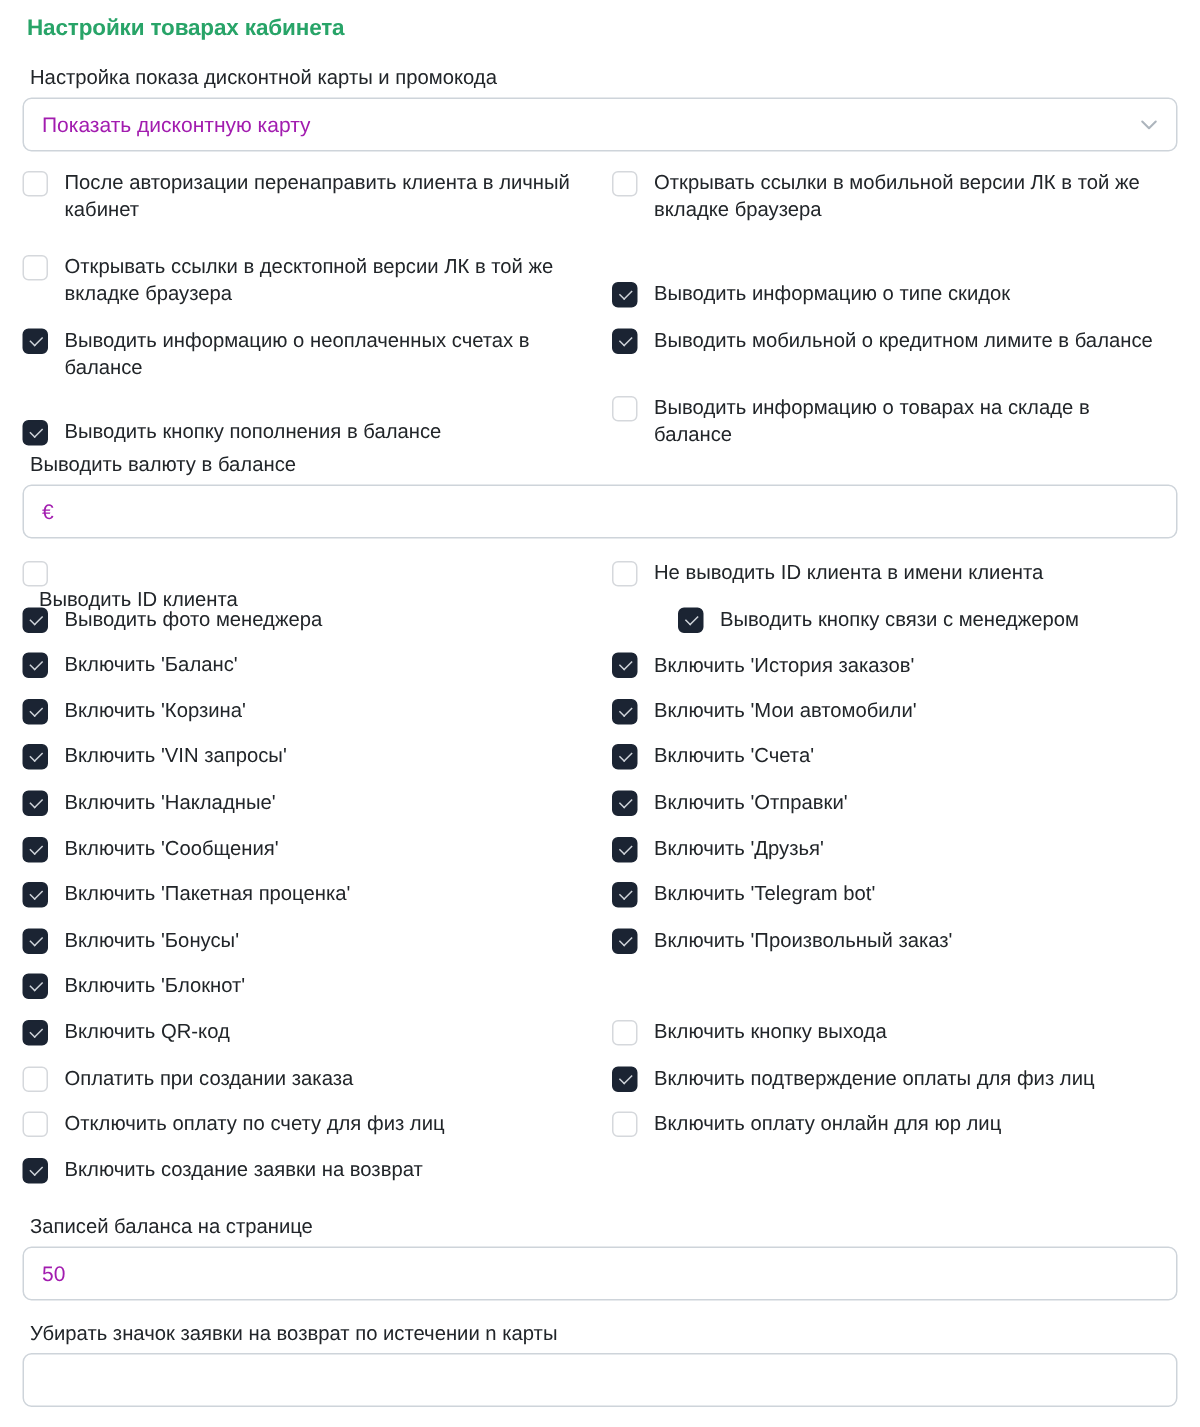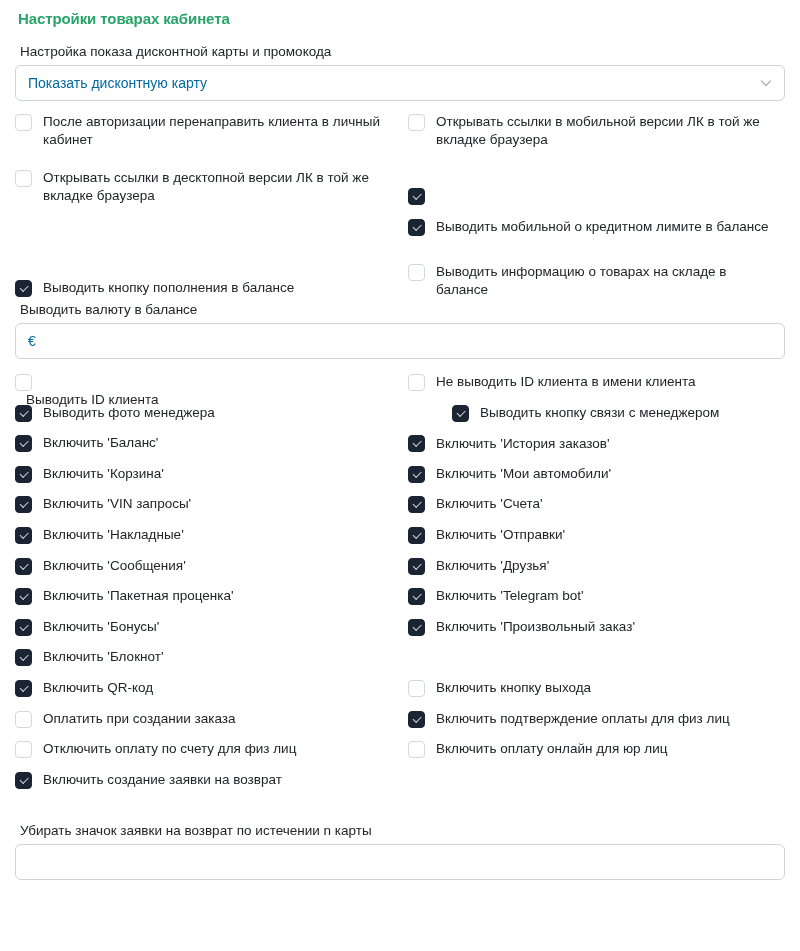--- a/index.html
+++ b/index.html
@@ -59,21 +59,21 @@
     padding: 0 12px;
     display: flex;
     align-items: center;
     position: relative;
   }
   .control.select {
     padding-right: 34px;
   }
   .control .value {
     font-size: 14px;
-    color: #0369a1;
+    color: #a21caf;
     line-height: 18px;
     white-space: nowrap;
     overflow: hidden;
     text-overflow: ellipsis;
   }
   .chevron {
     position: absolute;
     right: 12px;
     top: 50%;
     transform: translateY(-50%);
@@ -162,20 +162,25 @@
       <div class="cb-row col-right" style="top: 0px;">
         <span class="cbox off"></span>
         <span class="cb-label">Открывать ссылки в мобильной версии ЛК в той же вкладке браузера</span>
       </div>
       <div class="cb-row col-left" style="top: 56px;">
         <span class="cbox off"></span>
         <span class="cb-label">Открывать ссылки в десктопной версии ЛК в той же вкладке браузера</span>
       </div>
       <div class="cb-row col-right" style="top: 74px;">
         <span class="cbox on"></span>
+        <span class="cb-label">Выводить информацию о типе скидок</span>
+      </div>
+      <div class="cb-row col-left" style="top: 105px;">
+        <span class="cbox on"></span>
+        <span class="cb-label">Выводить информацию о неоплаченных счетах в балансе</span>
       </div>
       <div class="cb-row col-right" style="top: 105px;">
         <span class="cbox on"></span>
         <span class="cb-label">Выводить мобильной о кредитном лимите в балансе</span>
       </div>
       <div class="cb-row col-right" style="top: 150px;">
         <span class="cbox off"></span>
         <span class="cb-label">Выводить информацию о товарах на складе в балансе</span>
       </div>
       <div class="cb-row col-left" style="top: 166px;">
@@ -291,20 +296,26 @@
       <div class="cb-row col-right" style="top: 367.2px;">
         <span class="cbox off"></span>
         <span class="cb-label">Включить оплату онлайн для юр лиц</span>
       </div>
       <div class="cb-row col-left" style="top: 397.8px;">
         <span class="cbox on"></span>
         <span class="cb-label">Включить создание заявки на возврат</span>
       </div>
     </div>
 
+  <div class="field-group" style="margin-top:0px;">
+    <div class="field-label">Записей баланса на странице</div>
+    <div class="control">
+      <span class="value">50</span>
+    </div>
+  </div>
 
   <div class="field-group" style="margin-top:13px;">
     <div class="field-label">Убирать значок заявки на возврат по истечении n карты</div>
     <div class="control">
       <span class="value"></span>
     </div>
   </div>
 
 </div>
 

